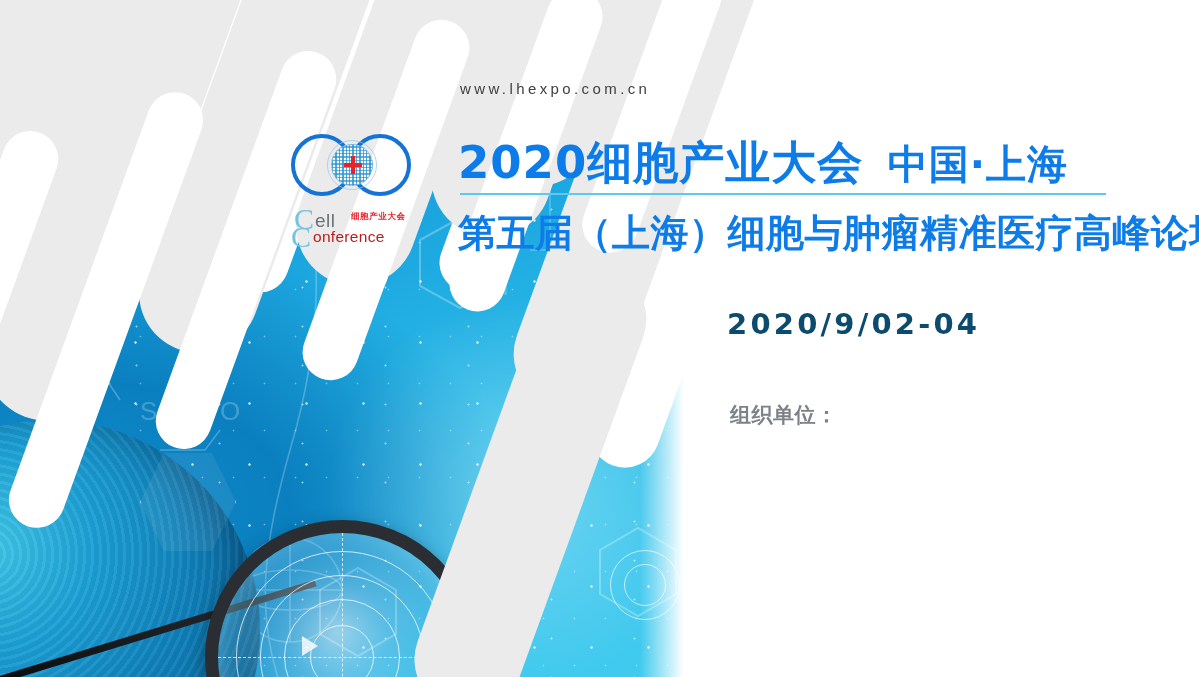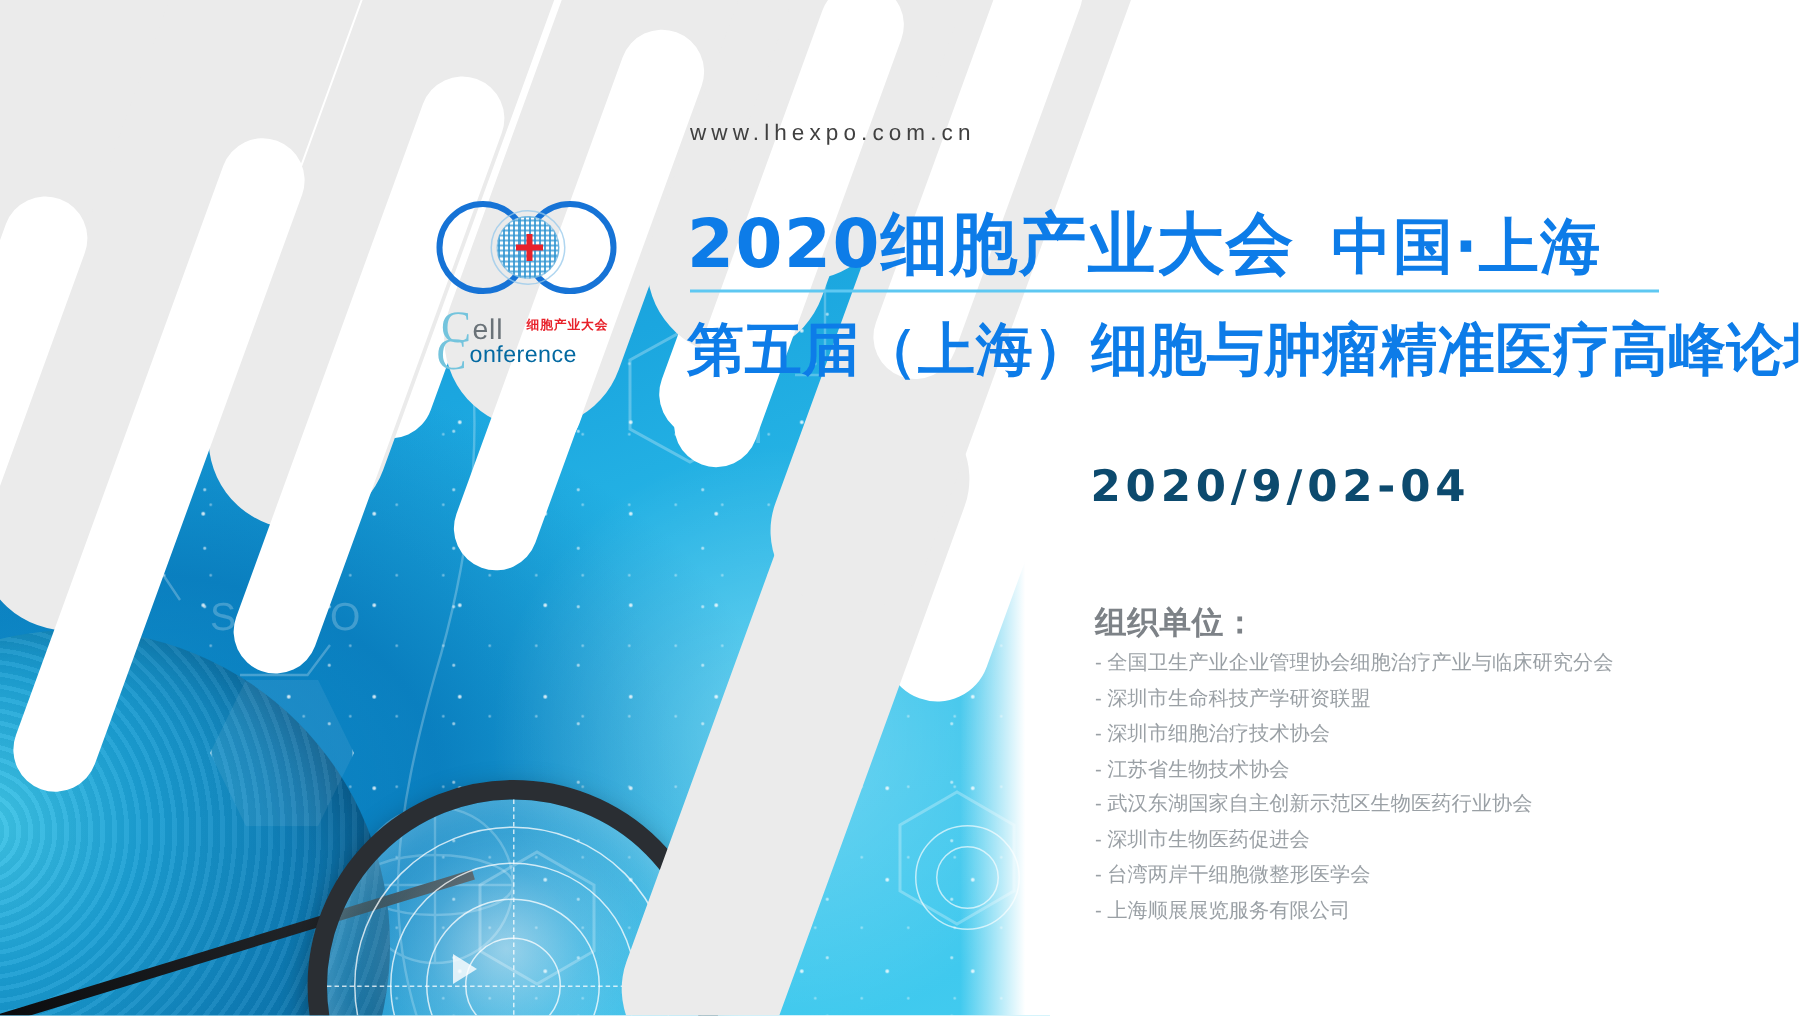--- a/index.html
+++ b/index.html
@@ -133,21 +133,21 @@
   .cross-h { position:absolute; left:52.5px; top:33px; width:18px; height:4px; background:#e8222b; }
 
   .logo-wordmark { position:absolute; left:0; top:70px; width:125px; height:58px; }
   .wm-c {
     position:absolute; font-size:30px; color:#74c4dd; line-height:1;
     font-family:"Liberation Serif","DejaVu Serif",serif; font-weight:400;
   }
   .wm-c1 { left:3px;  top:4px;  }
   .wm-c2 { left:0px;  top:22px; }
   .wm-cell { position:absolute; left:24px; top:10px; font-size:19px; color:#6a7278; letter-spacing:0.5px; }
-  .wm-conf { position:absolute; left:22px; top:28px; font-size:15.5px; color:#0369a1; letter-spacing:0.3px; }
+  .wm-conf { position:absolute; left:22px; top:28px; font-size:15.5px; color:#b91c1c; letter-spacing:0.3px; }
   .wm-cn { position:absolute; left:60px; top:11px; font-size:8.5px; color:#e8222b; letter-spacing:0.6px; font-weight:700; }
 
   
   .url {
     position:absolute; left:460px; top:80px;
     font-size:15px; color:#404040; letter-spacing:3.4px; font-weight:400;
   }
   .title-row {
     position:absolute; left:458px; top:133px; width:660px; height:54px;
     white-space:nowrap;
@@ -319,24 +319,14 @@
     <span class="title-loc">中国·上海</span>
   </div>
 
   <div class="divider"></div>
 
   <div class="subtitle">第五届（上海）细胞与肿瘤精准医疗高峰论坛</div>
 
   <div class="eventdate">2020/9/02-04</div>
 
   <div class="org-title">组织单位：</div>
-  <div class="org-list">
-    <div class="org-item">- 全国卫生产业企业管理协会细胞治疗产业与临床研究分会</div>
-    <div class="org-item">- 深圳市生命科技产学研资联盟</div>
-    <div class="org-item">- 深圳市细胞治疗技术协会</div>
-    <div class="org-item">- 江苏省生物技术协会</div>
-    <div class="org-item">- 武汉东湖国家自主创新示范区生物医药行业协会</div>
-    <div class="org-item">- 深圳市生物医药促进会</div>
-    <div class="org-item">- 台湾两岸干细胞微整形医学会</div>
-    <div class="org-item">- 上海顺展展览服务有限公司</div>
-  </div>
 
 </div>
 
 </body></html>

